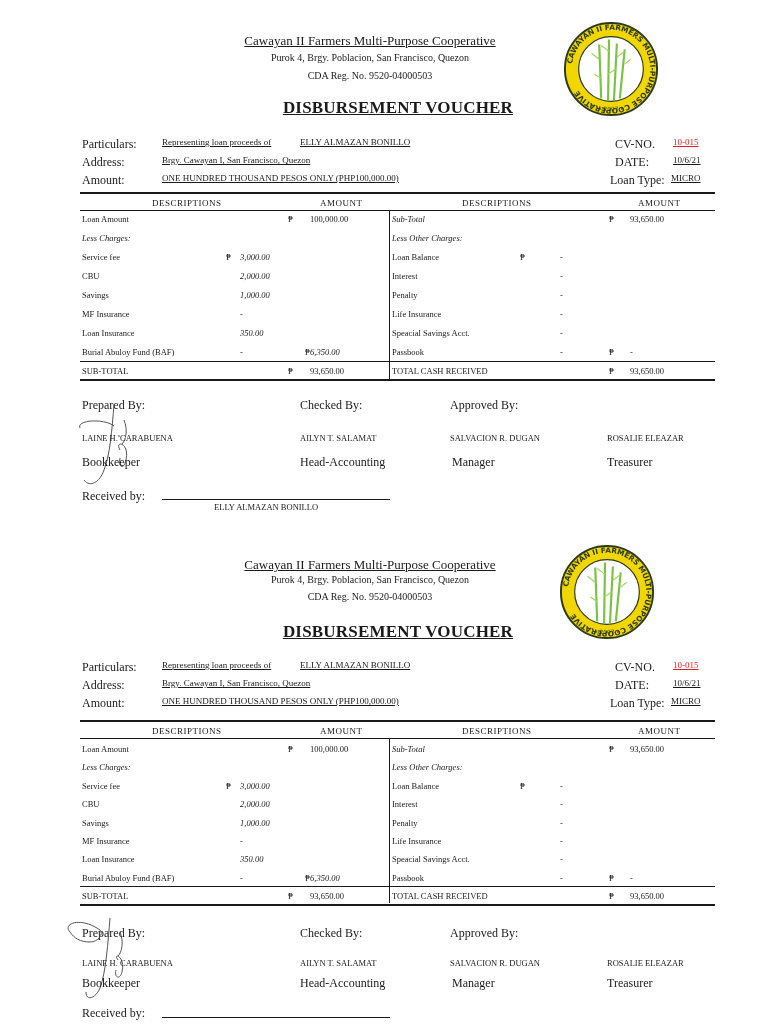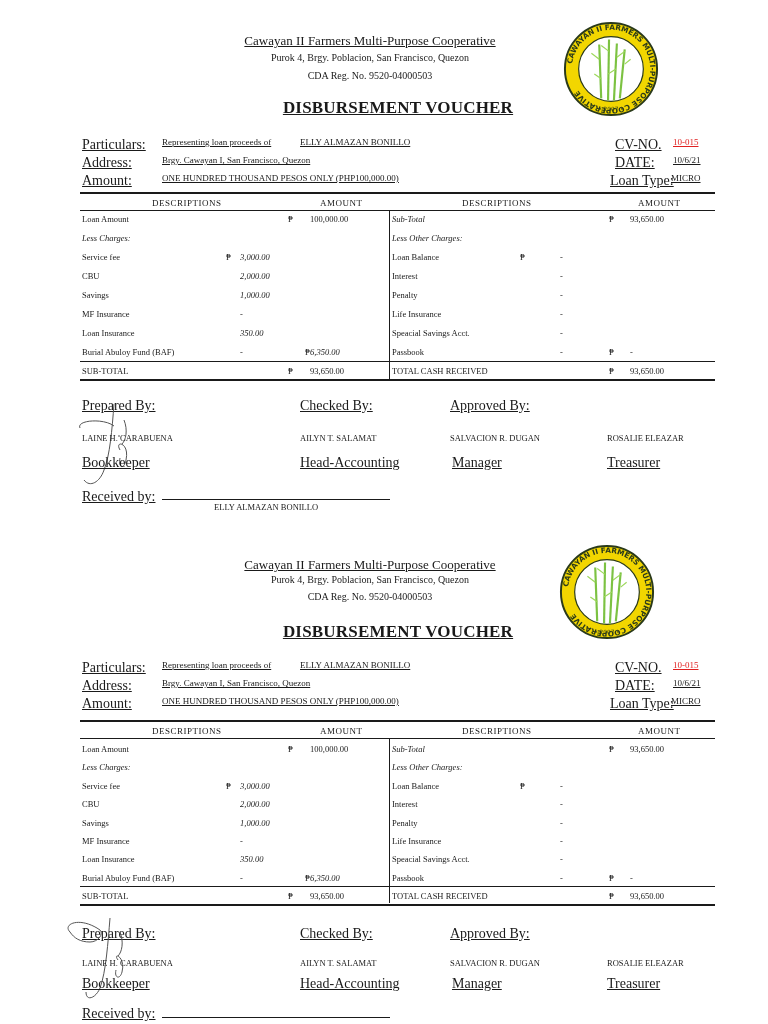--- a/index.html
+++ b/index.html
@@ -5,21 +5,21 @@
   html, body { margin:0; padding:0; background:#ffffff; }
   body { width:768px; height:1024px; position:relative; overflow:hidden;
          font-family:"Liberation Serif","DejaVu Serif",serif; color:#1a1a1a; }
   .voucher { position:absolute; left:0; width:680px; height:520px; }
   .abs { position:absolute; white-space:nowrap; }
   .coop-name { font-size:13px; text-decoration:underline; left:0; width:740px; text-align:center; }
   .coop-addr { font-size:10px; left:0; width:740px; text-align:center;font-family:Liberation Serif, serif; }
   .coop-reg { font-size:10px; left:0; width:740px; text-align:center; }
   .title { font-size:17px; font-weight:bold; text-decoration:underline; left:0; width:796px; text-align:center; letter-spacing:0.2px; }
   .logo { position:absolute; width:98px; height:98px; }
-  .lbl { font-size:14px;text-decoration:underline; }
+  .lbl { font-size:12px; }
   .val { font-size:9px; text-decoration:underline; }
   .red { color:#e02020; }
   .tbl-line { position:absolute; height:0; border-top:1px solid #1a1a1a; }
   .tbl-line.thick { border-top:2px solid #1a1a1a; }
   .vline { position:absolute; width:0; border-left:1px solid #1a1a1a; }
   .th { font-size:9px; letter-spacing:0.5px; }
   .cell { font-size:8.5px; }
   .it { font-style:italic; }
   .num { }
   .sig { position:absolute; }

